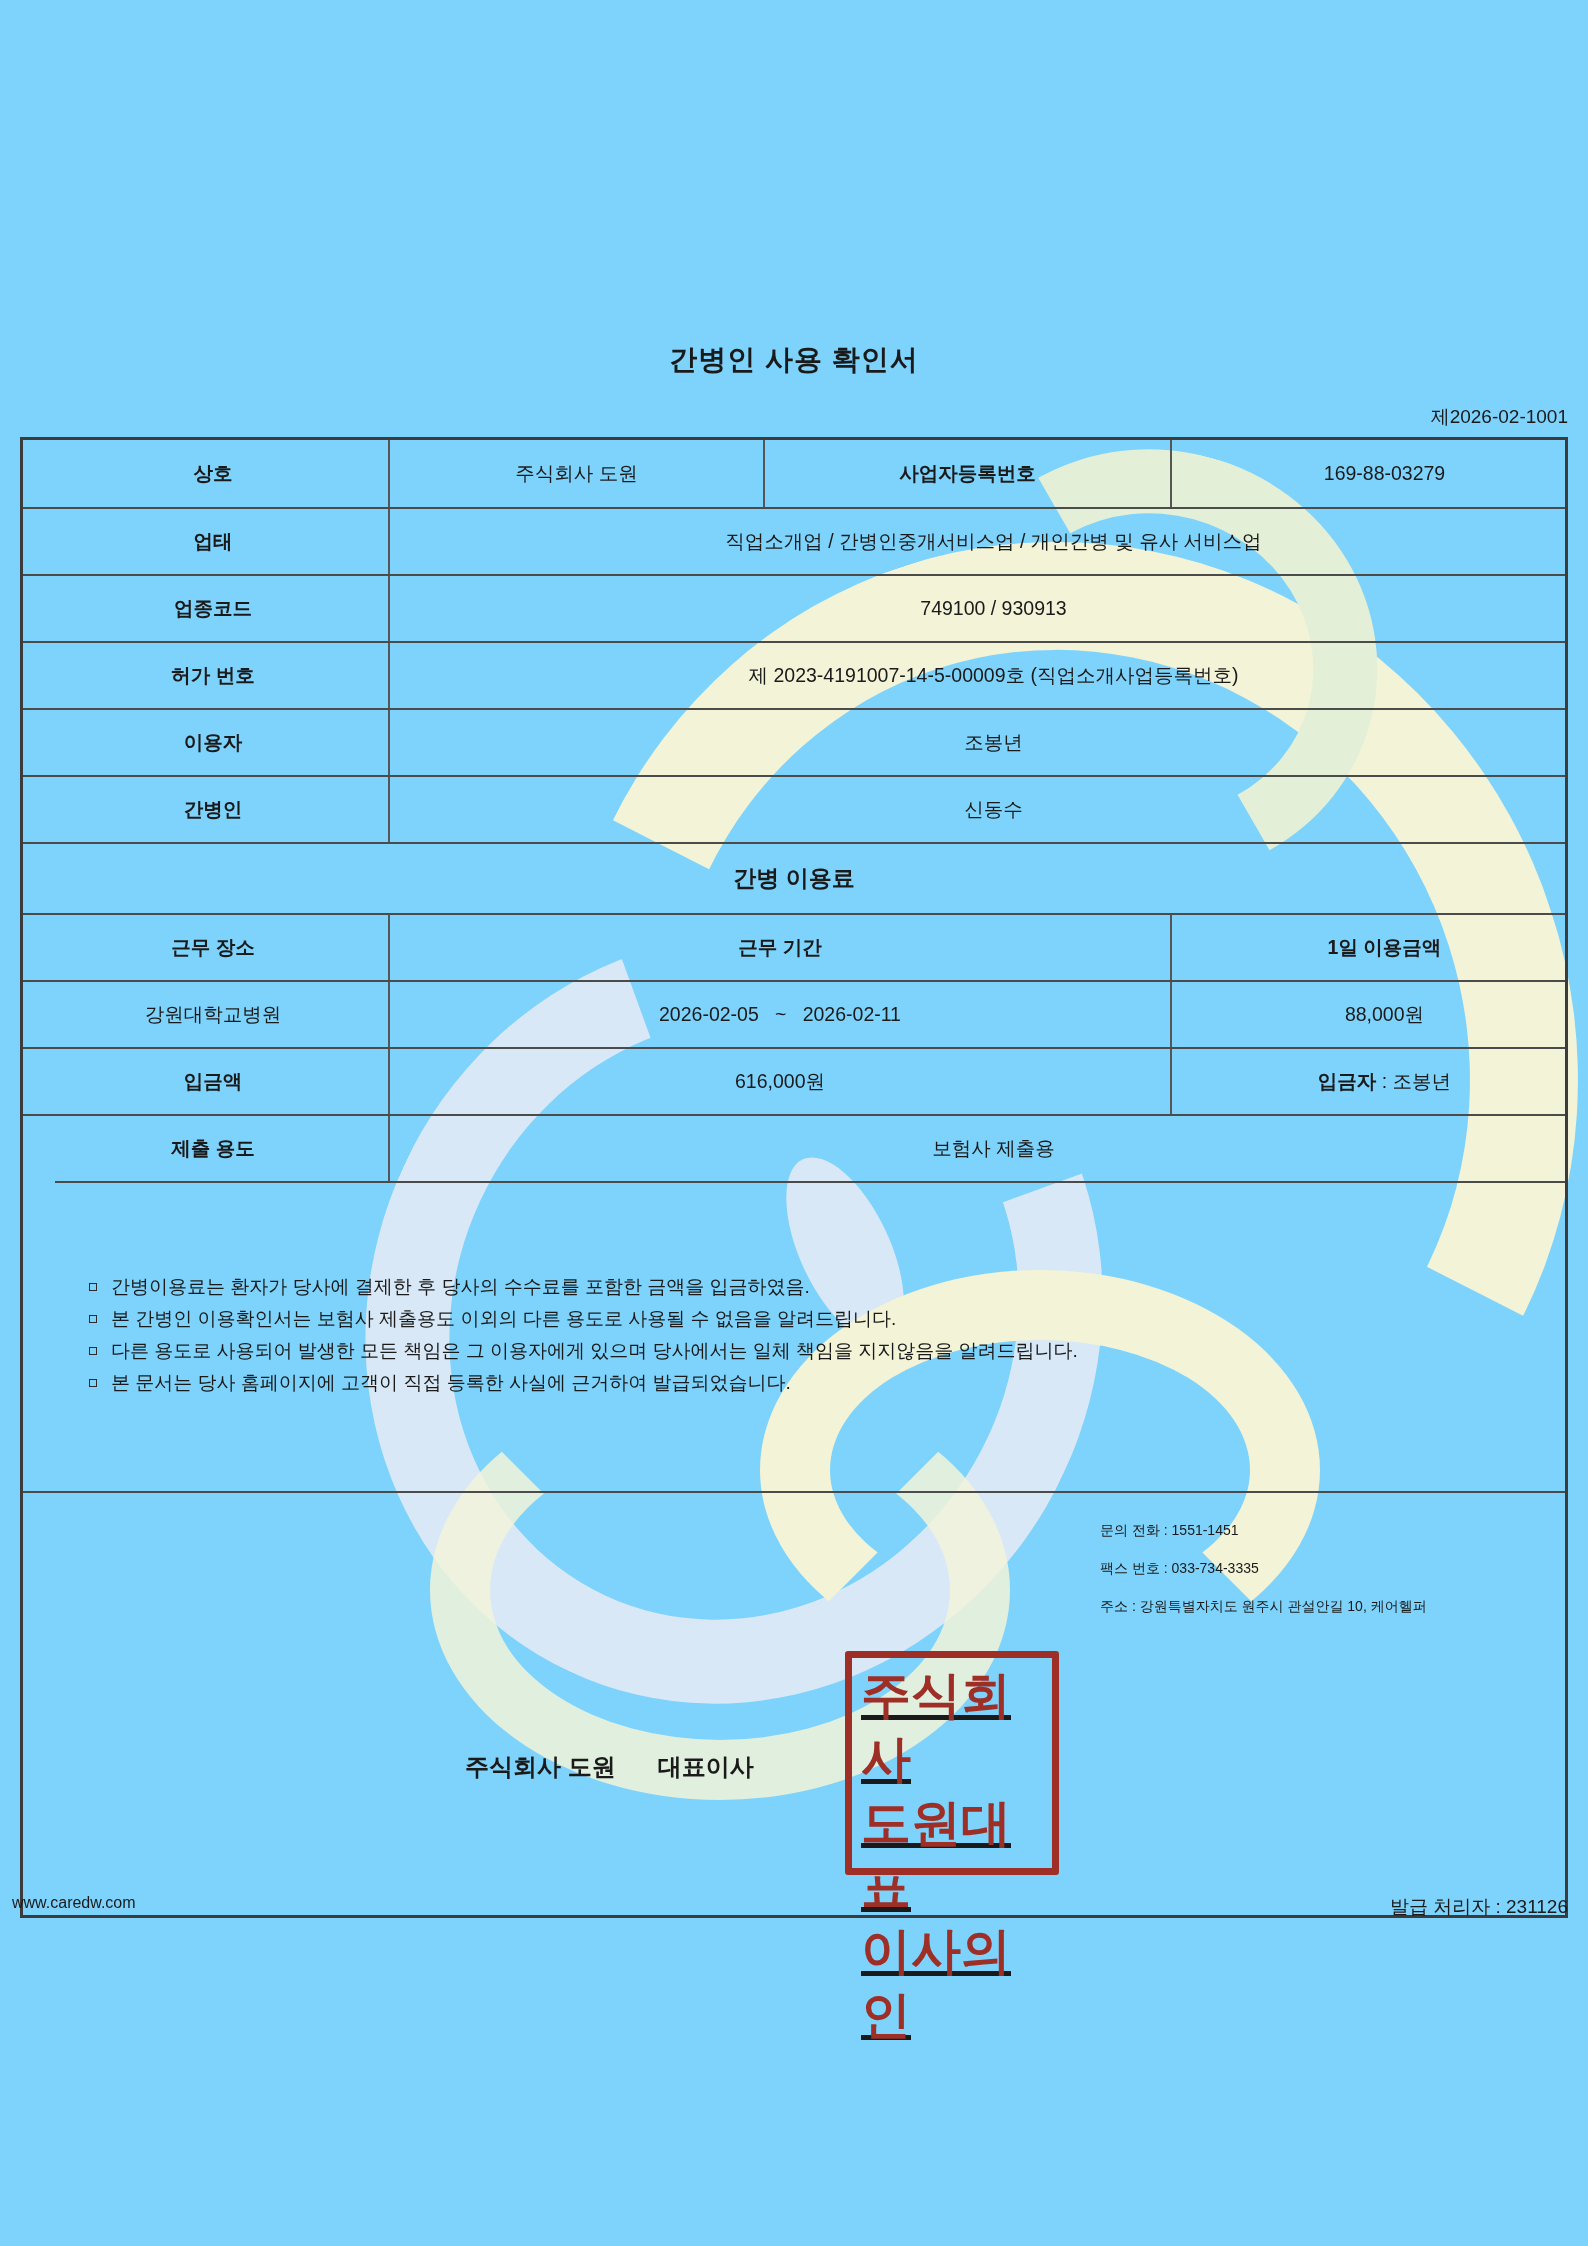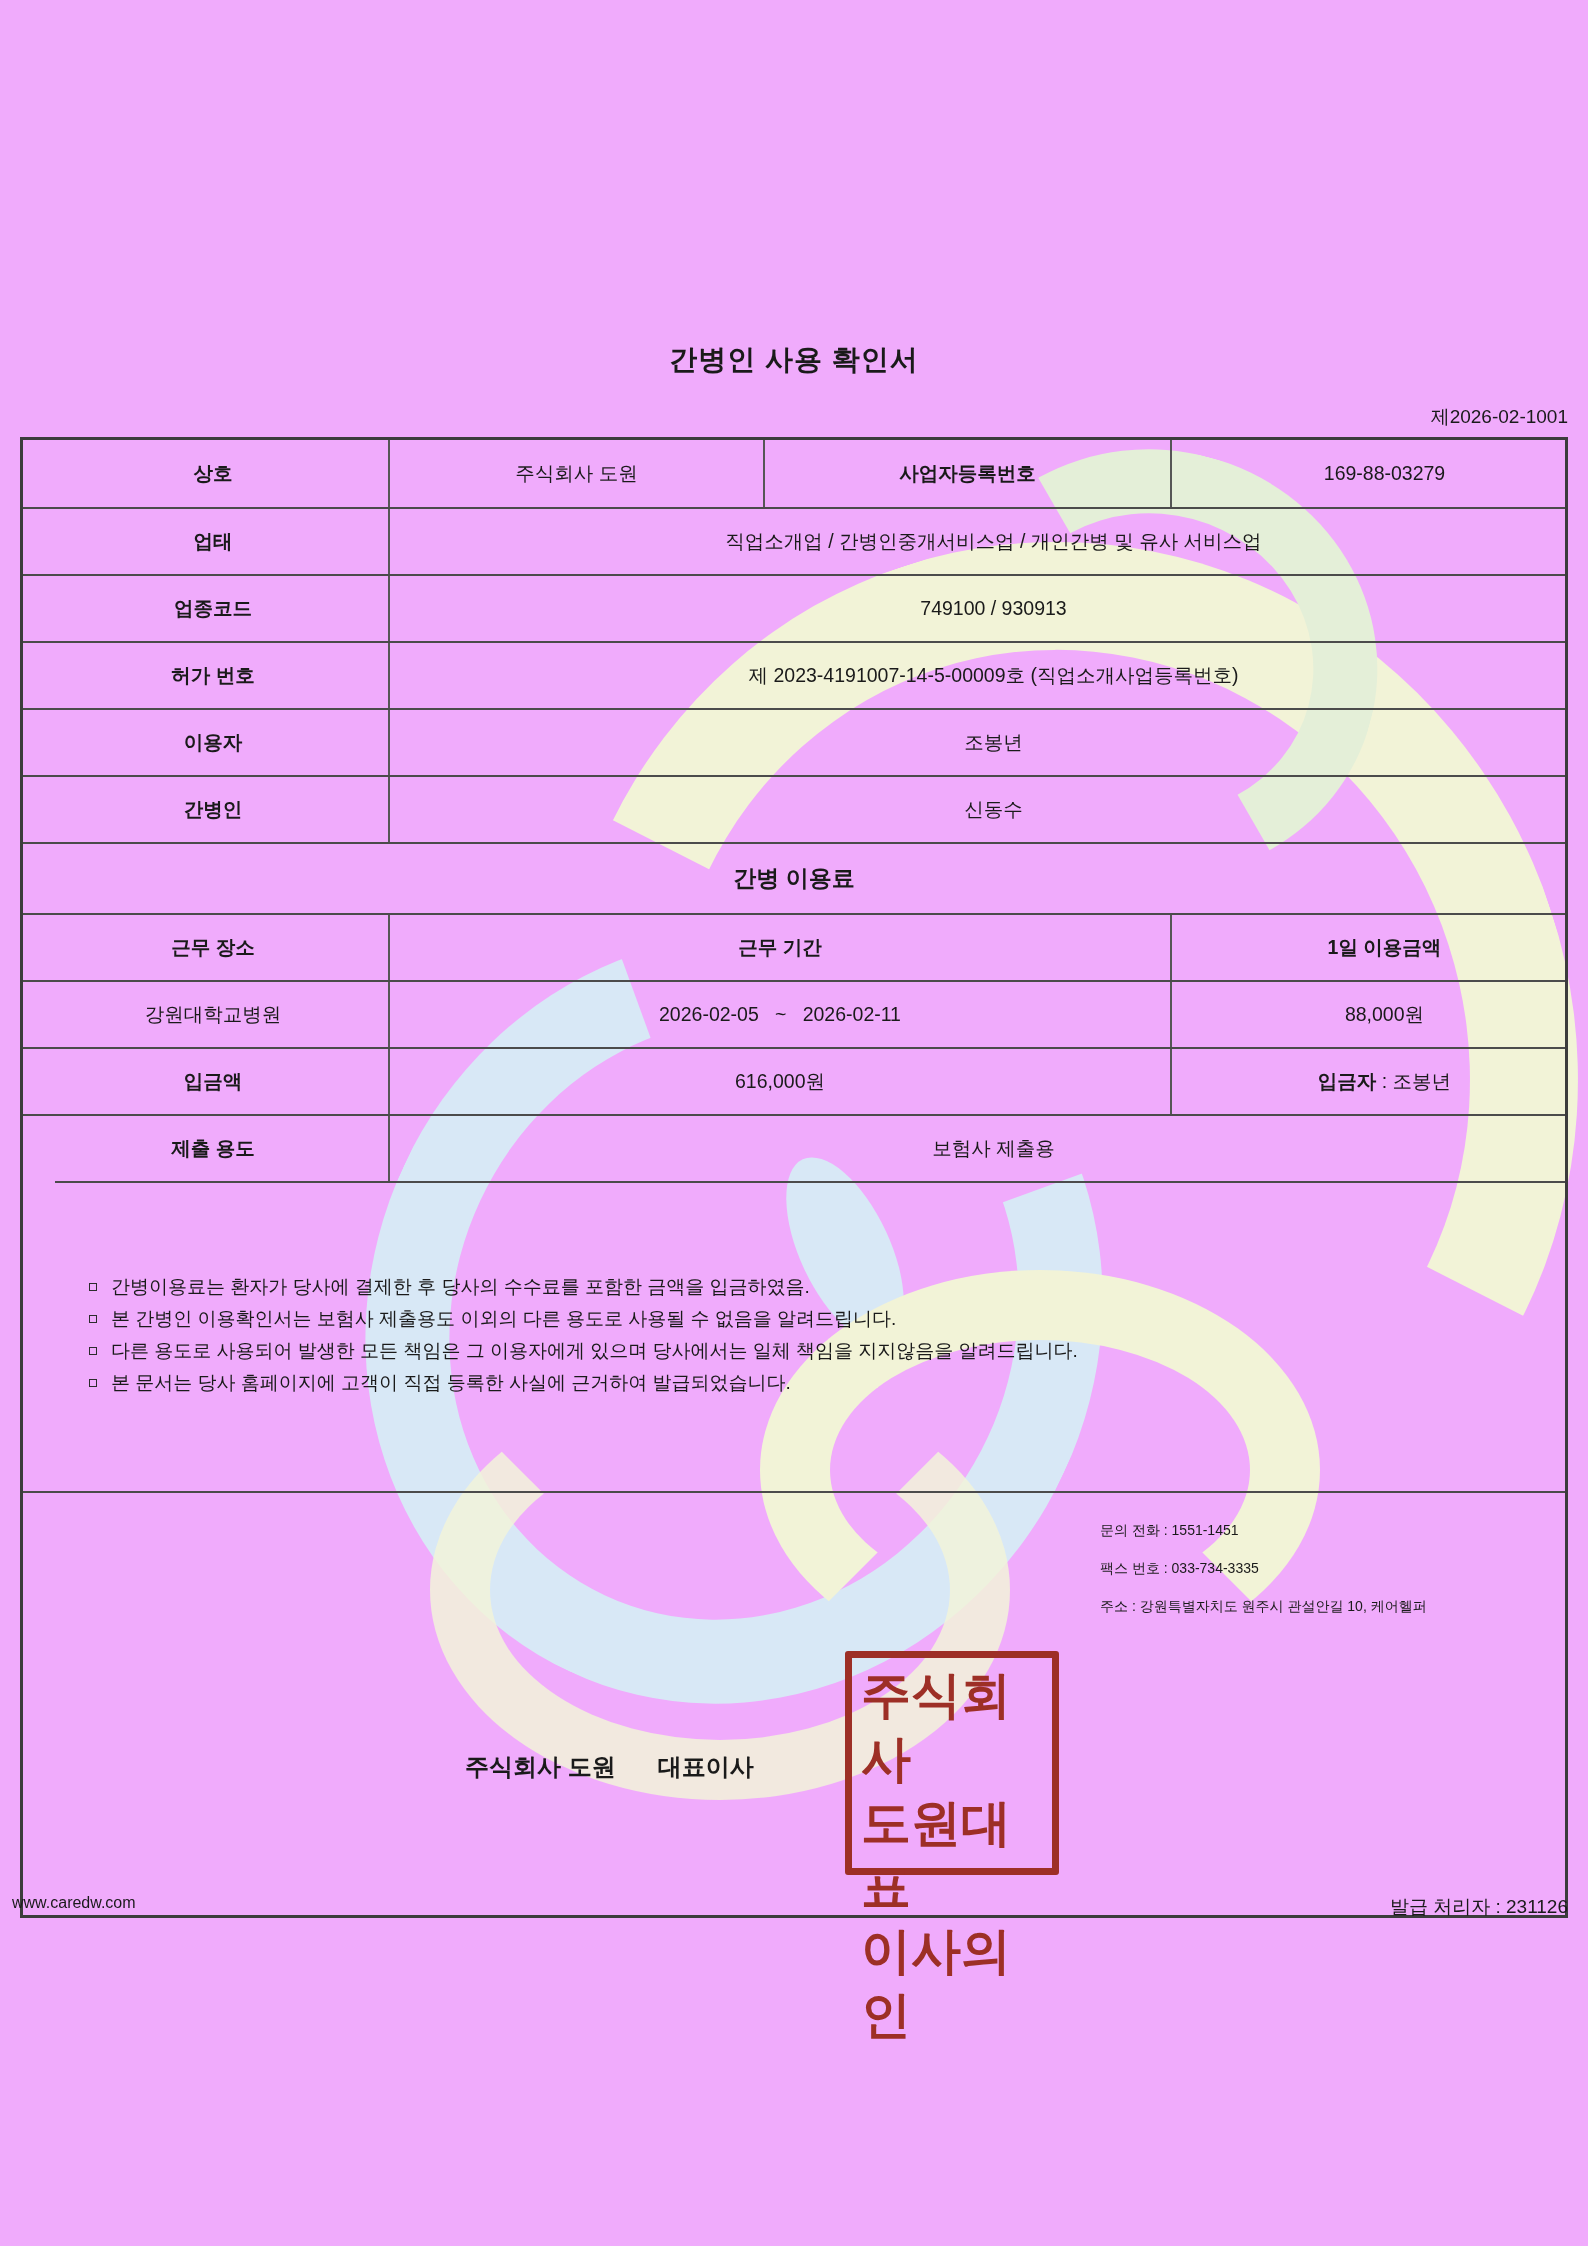--- a/index.html
+++ b/index.html
@@ -1,19 +1,19 @@
 <!DOCTYPE html>
 <html><head>
 <meta charset="utf-8">
 <style>
   html,body{margin:0;padding:0;background:#ffffff;}
   .page{
     position:relative;
     width:1588px;height:2246px;
-    background:#f0abfc;
+    background:#7dd3fc;
     font-family:"Liberation Sans","DejaVu Sans",sans-serif;
     color:#1a1a1a;
     overflow:hidden;
   }
   
   .wm{position:absolute;inset:0;z-index:0;}
   .wm-shape{position:absolute;border-radius:50%;}
   .wm-yellow-ring{
     left:560px;top:540px;width:800px;height:840px;
     border:108px solid #f2f3d7;
@@ -96,21 +96,21 @@
   }
   .signature{
     position:absolute;left:442px;top:258px;
     display:flex;gap:42px;font-size:24px;font-weight:bold;
   }
   .stamp{
     position:absolute;left:822px;top:158px;width:214px;height:224px;
     border:7px solid #9d2f26;border-radius:3px;
     box-sizing:border-box;
     padding:5px 9px;
-    display:flex;flex-direction:column;justify-content:space-between;
+    display:flex;flex-direction:column;justify-content:space-between;text-decoration:underline;
   }
   .stamp-line{
     width:100%;
     color:#9d2f26;font-weight:bold;font-size:50px;line-height:64px;
     text-align:justify;text-align-last:justify;
     font-family:"DejaVu Sans","Liberation Sans",sans-serif;
   }
   
   .footer-left{position:absolute;left:12px;top:1894px;font-size:16px;z-index:2;}
   .footer-right{position:absolute;right:20px;top:1894px;font-size:19px;z-index:2;}

